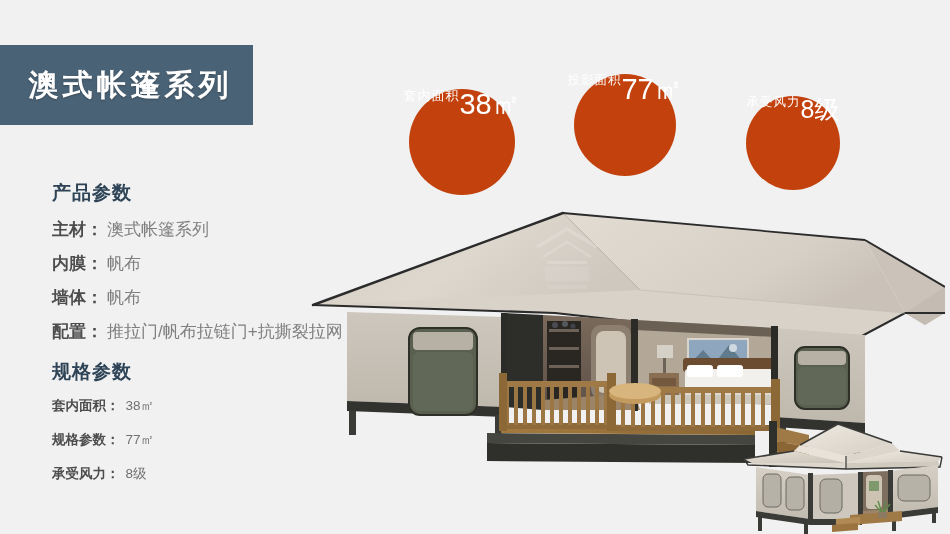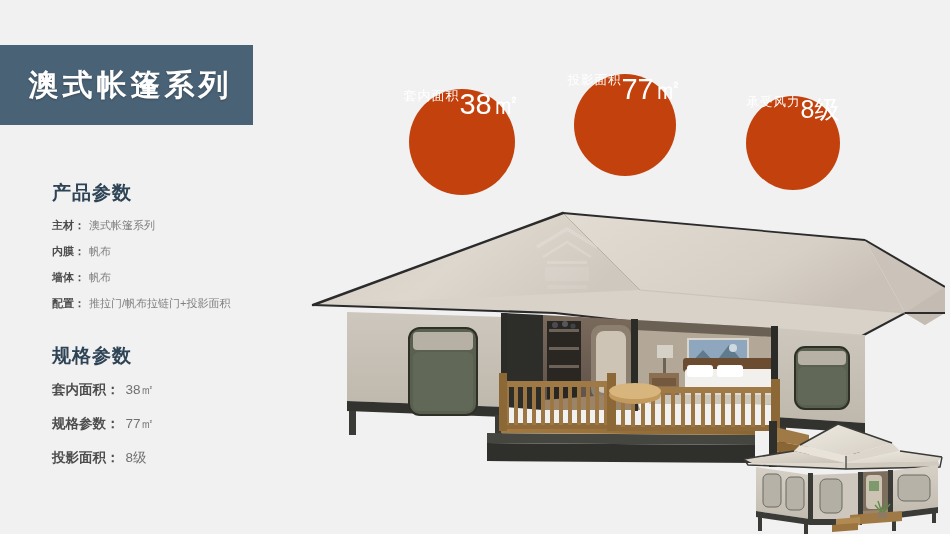--- a/index.html
+++ b/index.html
@@ -60,35 +60,35 @@
   }
   .param-list {
     list-style: none;
     margin: 0 0 0 0;
     padding: 0;
   }
   .param-list li {
     display: flex;
     align-items: baseline;
     margin-bottom: 11px;
-    font-size: 11px;
+    font-size: 17px;
     white-space: nowrap;
   }
   .param-label {
     color: #4d4d4d;
     font-weight: bold;
     flex: 0 0 auto;
   }
   .param-value {
     color: #808080;
     margin-left: 4px;
     flex: 0 0 auto;
   }
   .spec-block {
-    margin-top: 32px;
+    margin-top: 16px;
   }
   .spec-list {
     list-style: none;
     margin: 0;
     padding: 0;
   }
   .spec-list li {
     display: flex;
     align-items: center;
     margin-bottom: 16px;
@@ -174,37 +174,37 @@
       <li>
         <span class="param-label">内膜：</span>
         <span class="param-value">帆布</span>
       </li>
       <li>
         <span class="param-label">墙体：</span>
         <span class="param-value">帆布</span>
       </li>
       <li>
         <span class="param-label">配置：</span>
-        <span class="param-value">推拉门/帆布拉链门+投影面积</span>
+        <span class="param-value">推拉门/帆布拉链门+抗撕裂拉网</span>
       </li>
     </ul>
 
     <div class="spec-block">
       <h2 class="section-heading">规格参数</h2>
       <ul class="spec-list">
         <li>
           <span class="spec-label">套内面积：</span>
           <span class="spec-value">38㎡</span>
         </li>
         <li>
           <span class="spec-label">规格参数：</span>
           <span class="spec-value">77㎡</span>
         </li>
         <li>
-          <span class="spec-label">投影面积：</span>
+          <span class="spec-label">承受风力：</span>
           <span class="spec-value">8级</span>
         </li>
       </ul>
     </div>
 
   </div>
 
   <div class="stat-circle" id="stat-1">
     <span class="stat-label">套内面积</span>
     <span class="stat-value">38㎡</span>

